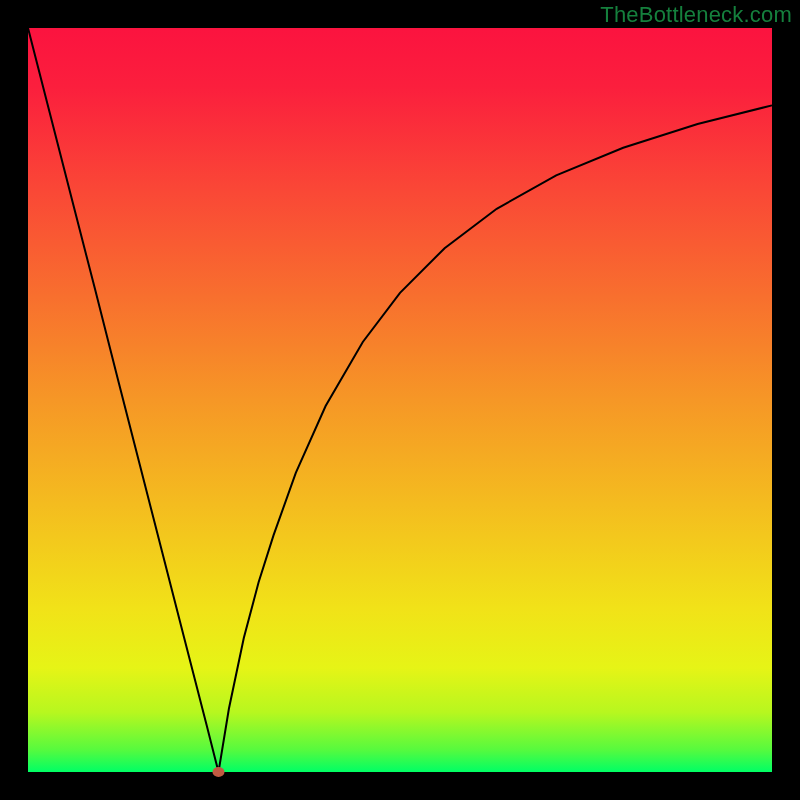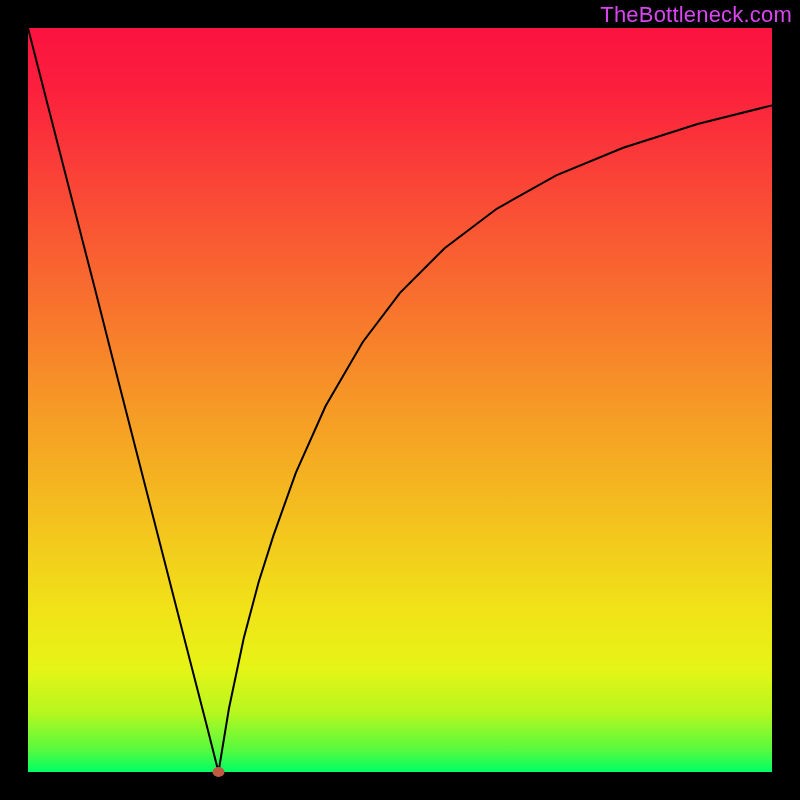--- a/index.html
+++ b/index.html
@@ -14,21 +14,21 @@
   .frame {
     position: relative;
     width: 800px;
     height: 800px;
     background: #000;
   }
   .watermark {
     position: absolute;
     top: 2px;
     right: 8px;
-    color: #d946ef;
+    color: #15803d;
     font-size: 22px;
     font-weight: 500;
     letter-spacing: 0.2px;
     z-index: 10;
   }
   .plot {
     position: absolute;
     left: 28px;
     top: 28px;
     width: 744px;

